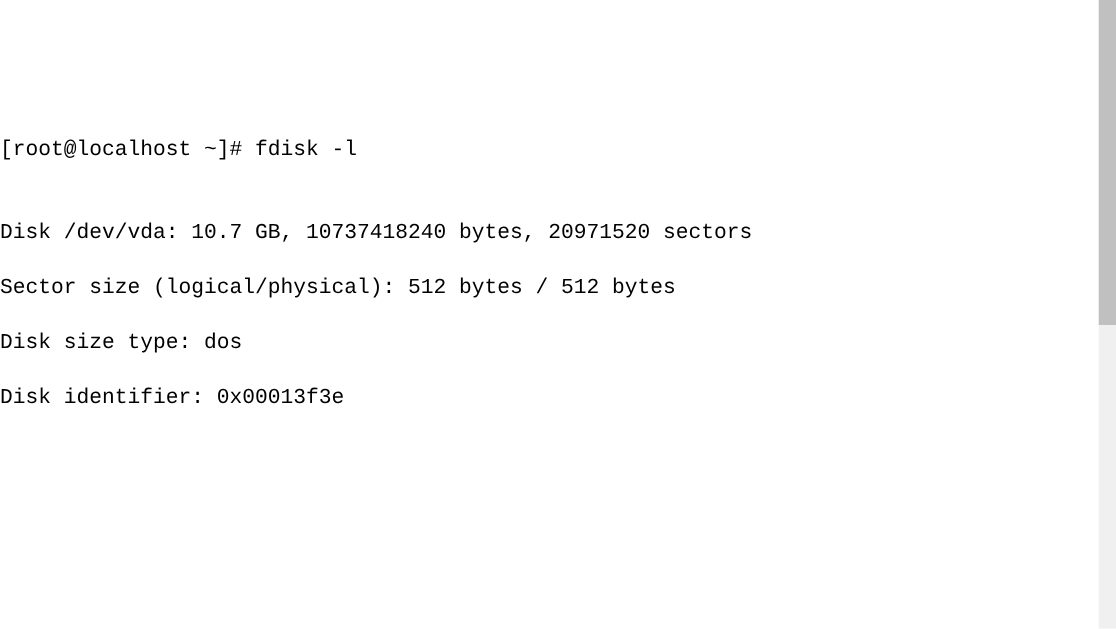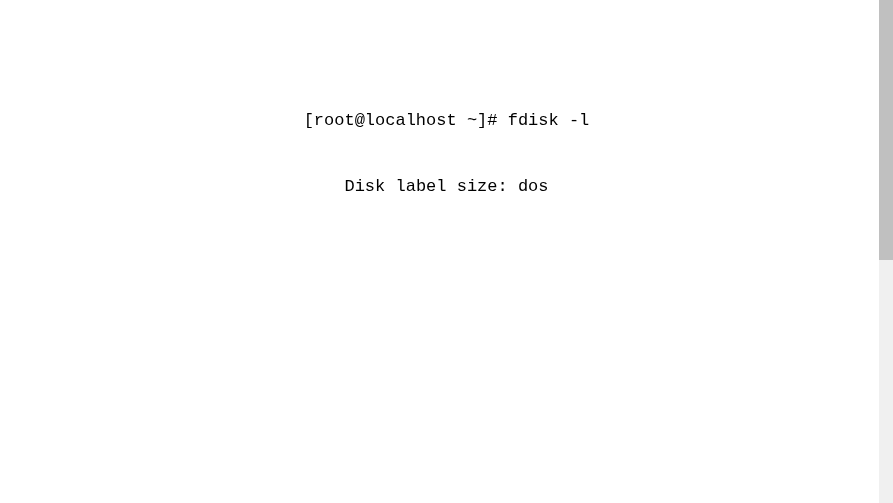--- a/index.html
+++ b/index.html
@@ -14,21 +14,20 @@
       height: 503px;
       overflow: hidden;
       white-space: pre;
       position: relative;
     }
     .terminal {
       padding: 0;
     }
     .line {
       display: block;
-      text-align: center;
     }
     .scrollbar {
       position: absolute;
       right: 0;
       top: 0;
       width: 14px;
       height: 503px;
       background: #f0f0f0;
     }
     .scrollbar-thumb {
@@ -42,21 +41,24 @@
     }
   </style>
 </head>
 <body>
 
 
 
 <div class="terminal">
 <span class="line"><span>[root@localhost ~]# </span><span>fdisk -l</span></span>
 <span class="line"></span>
-<span class="line">Disk label size: dos</span>
+<span class="line">Disk /dev/vda: 10.7 GB, 10737418240 bytes, 20971520 sectors</span>
+<span class="line">Sector size (logical/physical): 512 bytes / 512 bytes</span>
+<span class="line">Disk size type: dos</span>
+<span class="line">Disk identifier: 0x00013f3e</span>
 <span class="line"></span>
 
 
 
 <span class="line"></span>
 
 
 
 
 

